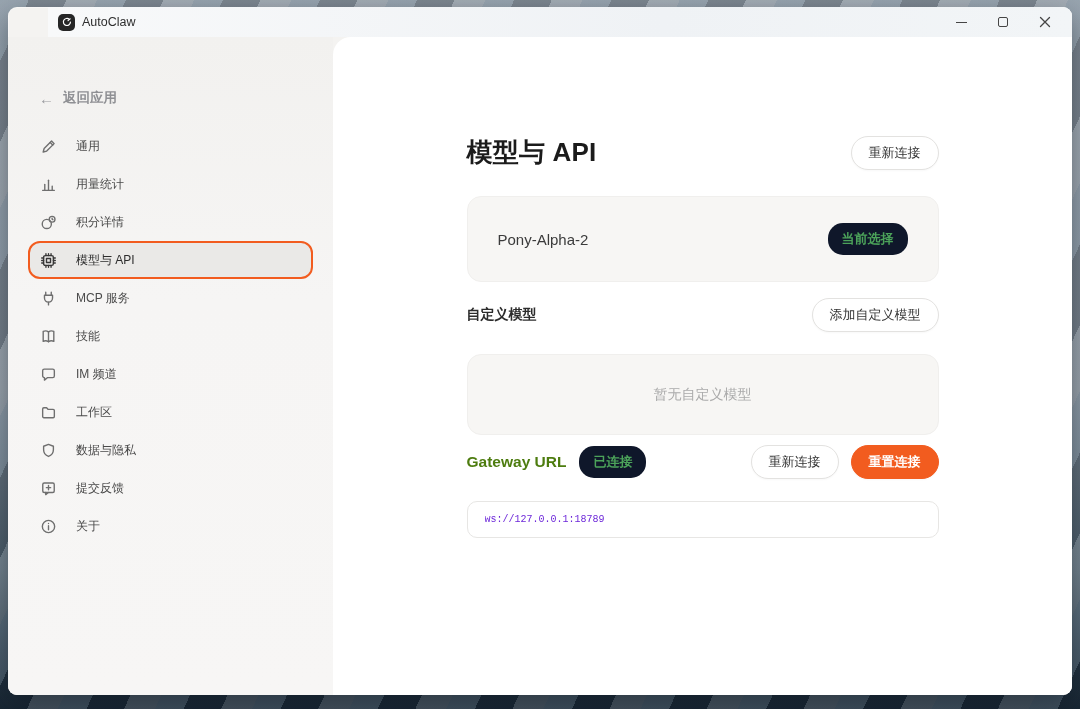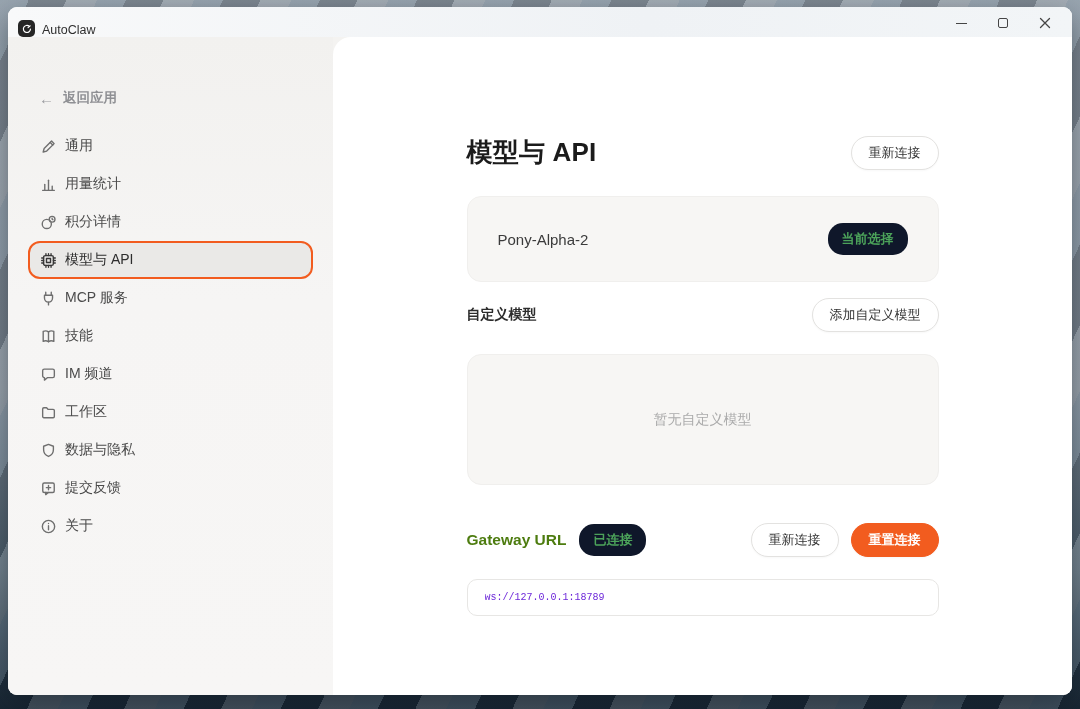--- a/index.html
+++ b/index.html
@@ -18,23 +18,24 @@
     background: #f4f3f1;
     border-radius: 9px;
     box-shadow: 0 10px 28px rgba(10,20,30,0.45), 0 0 0 1px rgba(255,255,255,0.35) inset;
     overflow: hidden;
     display: flex; flex-direction: column;
   }
 
   
   .titlebar {
     height: 30px; flex: 0 0 30px;
-    display: flex; align-items: flex-end;
+    display: flex; align-items: center;
     background: linear-gradient(90deg, #f8f9fa 0%, #eff2f5 60%, #f2f5f7 100%);
     padding: 0 6px 0 10px;
+    margin-left: 40px;
   }
   .app-logo {
     width: 17px; height: 17px; border-radius: 5px;
     background: #262626; display: flex; align-items: center; justify-content: center;
     margin-right: 7px;
   }
   .app-title { font-size: 12.5px; color: #2e2e2e; }
   .titlebar-spacer { flex: 1; }
   .win-btn {
     width: 42px; height: 28px; display: flex; align-items: center; justify-content: center;
@@ -53,23 +54,23 @@
     padding: 52px 20px 0 20px;
   }
   .back-row {
     display: flex; align-items: center; gap: 9px;
     color: #8f9094; font-size: 13.5px; font-weight: 600;
     padding-left: 11px; margin-bottom: 20px; cursor: pointer;
   }
   .back-arrow { font-size: 15px; font-weight: 400; color: #9a9b9f; }
   .nav-list { list-style: none; }
   .nav-item {
-    height: 38px; display: flex; align-items: center; gap: 8px;
+    height: 38px; display: flex; align-items: center; gap: 19px;
     padding: 0 12px; border-radius: 12px; cursor: pointer;
-    color: #4a4a4a; font-size: 14px;
+    color: #4a4a4a; font-size: 12px;
   }
   .nav-item .ico { width: 17px; height: 17px; flex: 0 0 17px; display: flex; }
   .nav-item.selected {
     background: #eae9e7;
     border: 2px solid #F25C1F;
     color: #2d2d2d;
     padding: 0 10px;
   }
 
   
@@ -106,22 +107,22 @@
     padding: 0 30px; margin-bottom: 16px;
   }
   .model-name { font-size: 15px; color: #3b3b3b; }
   .badge-green {
     background: #0f172a; color: #4CA35A; font-size: 13px; font-weight: 700;
     padding: 7px 14px; border-radius: 15px; white-space: nowrap;
   }
 
   .custom-row { display: flex; align-items: center; justify-content: space-between; margin-bottom: 22px; }
   .empty-card {
-    height: 131px; display: flex; align-items: center; justify-content: center;
-    margin-bottom: 38px;
+    height: 81px; display: flex; align-items: center; justify-content: center;
+    margin-bottom: 10px;
   }
   .empty-text { font-size: 14px; color: #ababab; }
 
   .gateway-row { display: flex; align-items: center; justify-content: space-between; margin-bottom: 22px; }
   .gateway-left { display: flex; align-items: center; gap: 13px; }
   .gateway-label { font-size: 15.5px; font-weight: 700; color: #4d7c0f; }
   .gateway-buttons { display: flex; align-items: center; gap: 12px; }
 
   .url-input {
     width: 100%; height: 37px;

